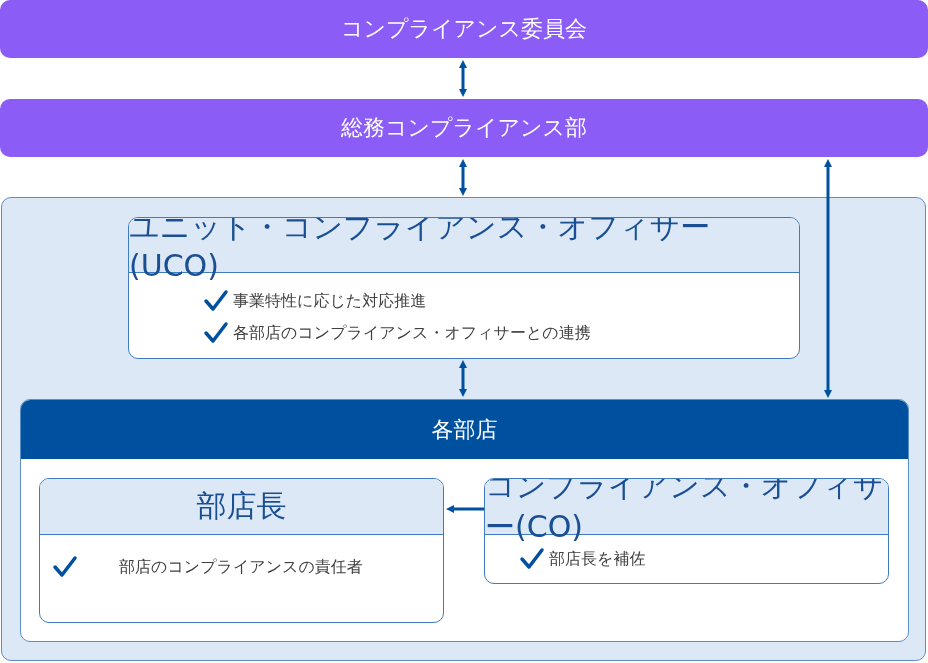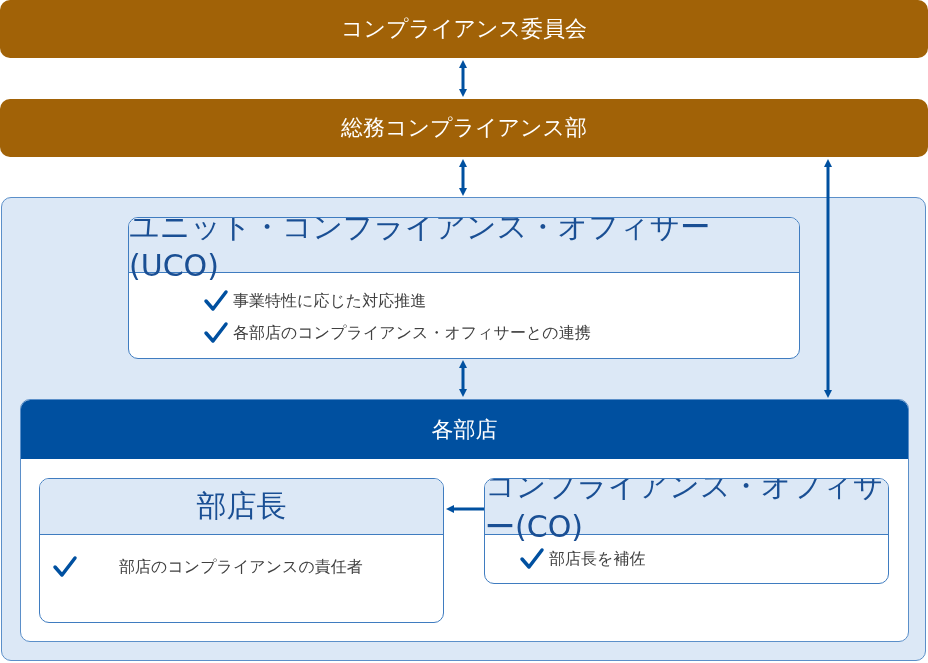--- a/index.html
+++ b/index.html
@@ -1,19 +1,19 @@
 <!DOCTYPE html>
 <html><head>
 <meta charset="utf-8">
 <style>
   html, body { margin:0; padding:0; background:#ffffff; }
   body { width:928px; height:663px; position:relative; overflow:hidden;
          font-family:"DejaVu Sans","Liberation Sans",sans-serif; }
   .abs { position:absolute; box-sizing:border-box; }
-  .dark-bar { background:#a16207; border-radius:10px; color:#ffffff;
+  .dark-bar { background:#8b5cf6; border-radius:10px; color:#ffffff;
               display:flex; align-items:center; justify-content:center;
               font-size:22px; letter-spacing:0px; }
   .outer-panel { background:#dce8f6; border:1.5px solid #5b8fc9; border-radius:10px; }
   .card { background:#ffffff; border:1.5px solid #3f7cc0; border-radius:10px; overflow:hidden; }
   .card-head { background:#dce8f6; border-bottom:1.5px solid #3f7cc0; color:#1a4f94;
                display:flex; align-items:center; justify-content:center; font-size:30px; }
   .card-body { color:#404040; font-size:16px; }
   .check-line { display:flex; align-items:center; height:32px; white-space:nowrap; }
   .check { width:26px; height:26px; margin-right:4px; flex:none; }
   .dept-head { background:#0050a0; color:#ffffff; display:flex; align-items:center;

